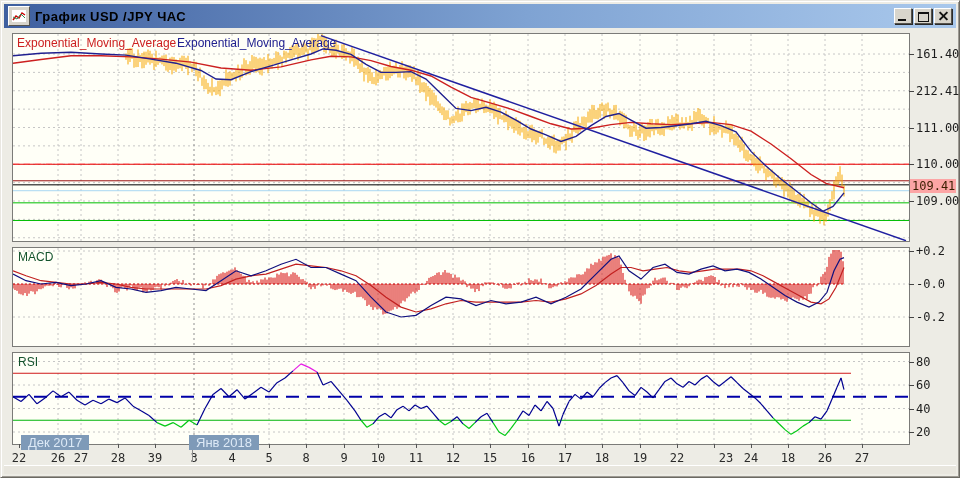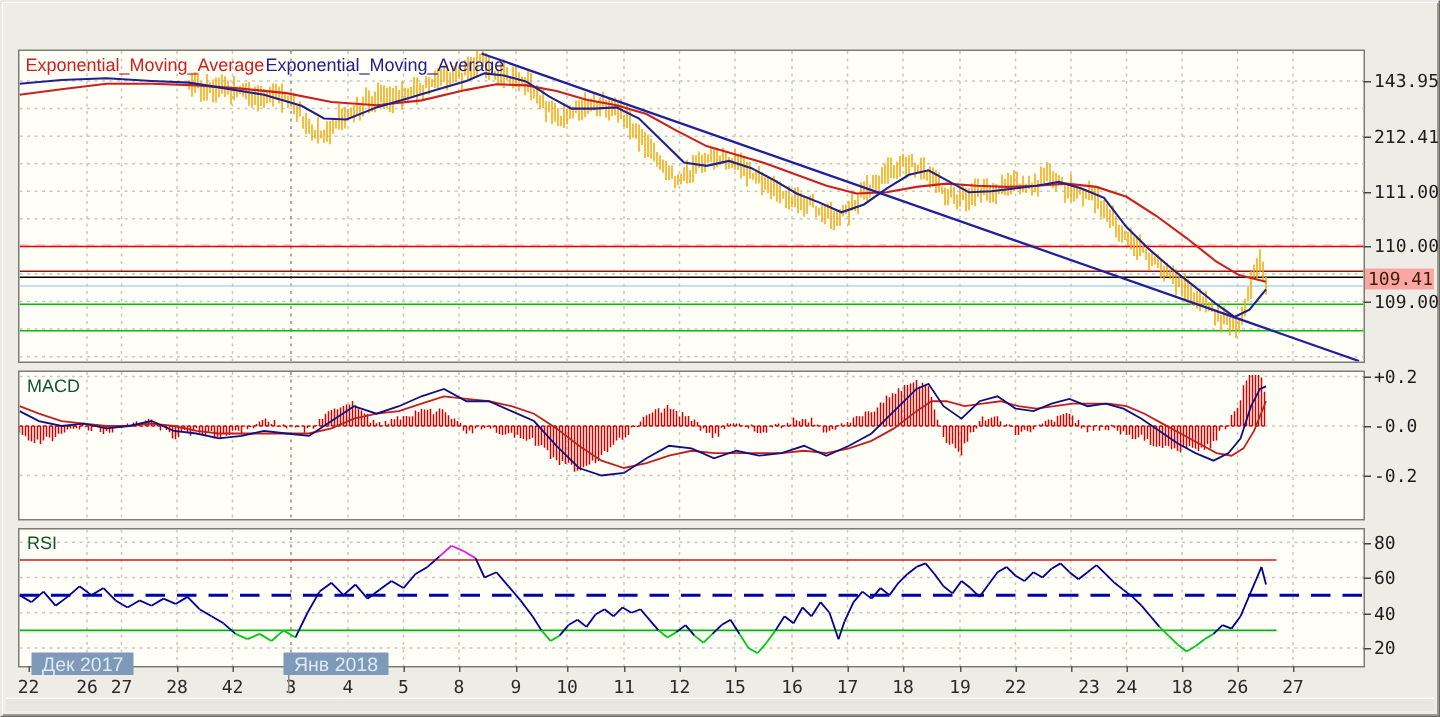--- a/index.html
+++ b/index.html
@@ -42,20 +42,41 @@
   .month-badge{position:absolute;top:434px;height:15px;line-height:15px;padding:0 7px;background:#7E9AB8;
     color:#DCE9F6;font-size:13px;white-space:nowrap;}
   .month-sep-tick{position:absolute;width:1px;background:#8a8a8a;}
   .statusbar{position:absolute;left:3px;right:3px;bottom:3px;height:8px;background:#E8E6DE;border-top:1px solid #FFFFFF;}
 </style>
 </head>
 <body>
 
 <div class="window">
 
+  <div class="titlebar">
+    <span class="title-icon">
+      <svg width="14" height="12" viewBox="0 0 14 12">
+        <rect x="0" y="0" width="14" height="12" fill="#ffffff"></rect>
+        <polyline points="1,10 4,6 7,8 10,3 13,5" stroke="#cc0000" stroke-width="1.4" fill="none"></polyline>
+        <polyline points="1,7 5,9 9,4 13,8" stroke="#2e8b57" stroke-width="1" fill="none"></polyline>
+      </svg>
+    </span>
+    <span class="title-text">График USD /JPY ЧАС</span>
+    <span class="win-buttons">
+      <button class="win-btn">
+          <span class="g-min"></span>
+        </button>
+      <button class="win-btn">
+          <span class="g-max"></span>
+        </button>
+      <button class="win-btn">
+          <span class="g-close"></span>
+        </button>
+    </span>
+  </div>
 
   <div class="panel p-main">
     <svg id="svg-main" width="896" height="207">
         <line x1="0" y1="20" x2="896" y2="20" stroke="#C6C6C6" stroke-dasharray="2 3"></line>
         <line x1="0" y1="38.375" x2="896" y2="38.375" stroke="#C6C6C6" stroke-dasharray="2 3"></line>
         <line x1="0" y1="56.75" x2="896" y2="56.75" stroke="#C6C6C6" stroke-dasharray="2 3"></line>
         <line x1="0" y1="75.125" x2="896" y2="75.125" stroke="#C6C6C6" stroke-dasharray="2 3"></line>
         <line x1="0" y1="93.5" x2="896" y2="93.5" stroke="#C6C6C6" stroke-dasharray="2 3"></line>
         <line x1="0" y1="111.875" x2="896" y2="111.875" stroke="#C6C6C6" stroke-dasharray="2 3"></line>
         <line x1="0" y1="130.25" x2="896" y2="130.25" stroke="#C6C6C6" stroke-dasharray="2 3"></line>
@@ -1068,21 +1089,21 @@
       </svg>
   </div>
 
   <span class="ind-label" style="left: 16px; color: rgb(204, 32, 32);">Exponential_Moving_Average</span>
   <span class="ind-label" style="left: 176px; color: rgb(32, 32, 143);">Exponential_Moving_Average</span>
   <span class="panel-tag" style="left:17px;top:249px;">MACD</span>
   <span class="panel-tag" style="left:17px;top:354px;">RSI</span>
 
   <div class="y-axis" id="y-axis">
       <div class="y-tick" style="top: 53px;"></div>
-      <span class="y-lab" style="top: 46px;">143.95</span>
+      <span class="y-lab" style="top: 46px;">161.40</span>
       <div class="y-tick" style="top: 90px;"></div>
       <span class="y-lab" style="top: 83px;">212.41</span>
       <div class="y-tick" style="top: 127px;"></div>
       <span class="y-lab" style="top: 120px;">111.00</span>
       <div class="y-tick" style="top: 163px;"></div>
       <span class="y-lab" style="top: 156px;">110.00</span>
       <div class="y-tick" style="top: 200px;"></div>
       <span class="y-lab" style="top: 193px;">109.00</span>
       <div class="y-tick" style="top: 250px;"></div>
       <span class="y-lab" style="top: 243px;">+0.2</span>
@@ -1103,21 +1124,21 @@
   <div class="x-axis" id="x-axis">
       <div class="x-tick" style="left: 18px;"></div>
       <span class="x-lab" style="left: 18px;">22</span>
       <div class="x-tick" style="left: 57px;"></div>
       <span class="x-lab" style="left: 57px;">26</span>
       <div class="x-tick" style="left: 80px;"></div>
       <span class="x-lab" style="left: 80px;">27</span>
       <div class="x-tick" style="left: 117px;"></div>
       <span class="x-lab" style="left: 117px;">28</span>
       <div class="x-tick" style="left: 154px;"></div>
-      <span class="x-lab" style="left: 154px;">42</span>
+      <span class="x-lab" style="left: 154px;">39</span>
       <div class="x-tick" style="left: 193px;"></div>
       <span class="x-lab" style="left: 193px;">3</span>
       <div class="x-tick" style="left: 231px;"></div>
       <span class="x-lab" style="left: 231px;">4</span>
       <div class="x-tick" style="left: 268px;"></div>
       <span class="x-lab" style="left: 268px;">5</span>
       <div class="x-tick" style="left: 305px;"></div>
       <span class="x-lab" style="left: 305px;">8</span>
       <div class="x-tick" style="left: 343px;"></div>
       <span class="x-lab" style="left: 343px;">9</span>

